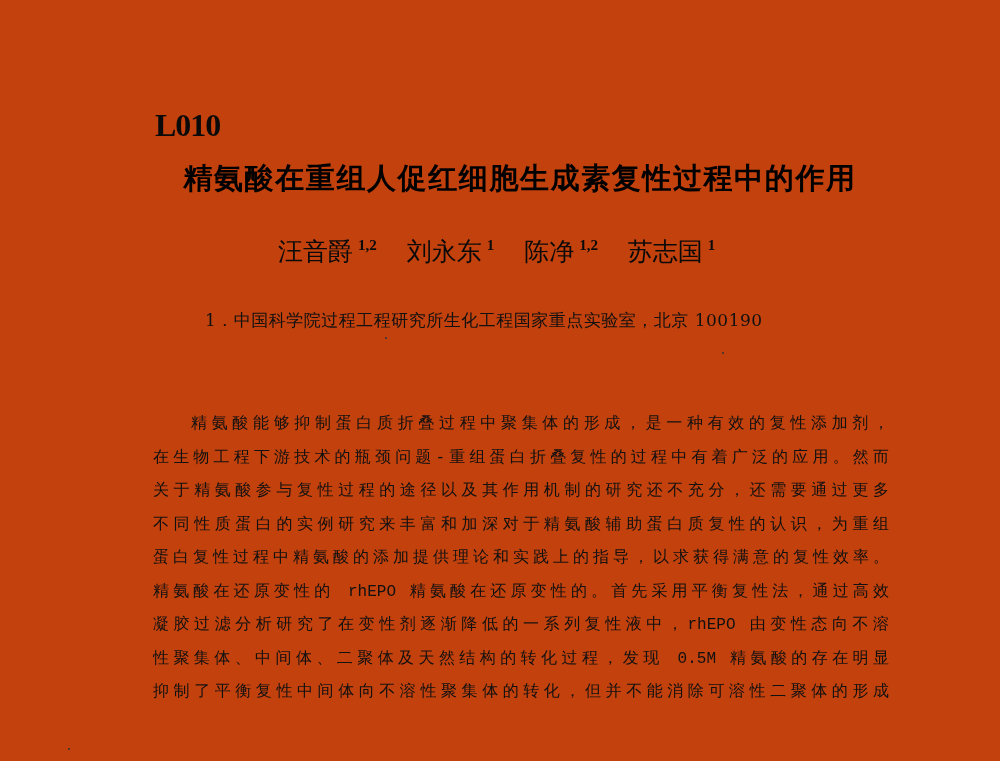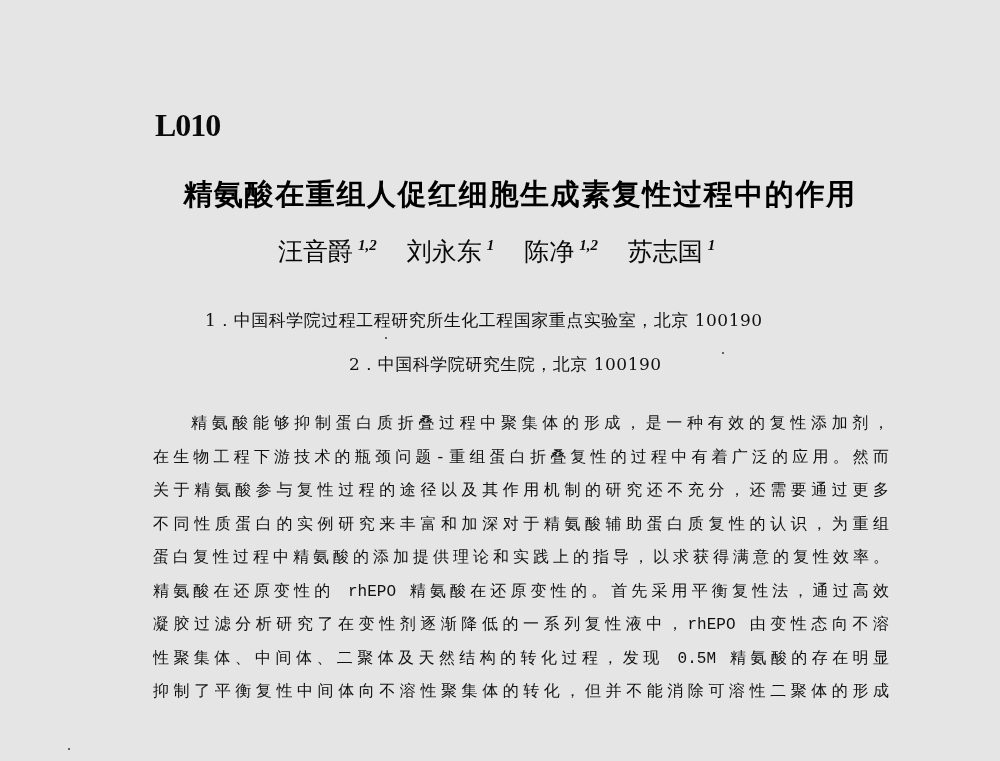--- a/index.html
+++ b/index.html
@@ -12,37 +12,37 @@
     height: 761px;
     position: relative;
     overflow: hidden;
     color: #111111;
     font-family: "DejaVu Serif", "Liberation Serif", serif;
   }
   .page {
     position: absolute;
     left: 0; top: 0;
     width: 1000px; height: 761px;
-    background: #e5e5e5;
+    background: #c2410c;
   }
   .abstract-id {
     position: absolute;
     left: 155px;
     top: 108px;
     font-family: "Liberation Serif", "DejaVu Serif", serif;
     font-weight: bold;
     font-size: 32px;
     letter-spacing: -1px;
     line-height: 34px;
     color: #0a0a0a;
   }
   .title {
     position: absolute;
     left: 170px;
-    top: 176px;
+    top: 160px;
     width: 700px;
     text-align: center;
     font-family: "DejaVu Sans", "Liberation Sans", sans-serif;
     font-weight: bold;
     font-size: 29px;
     line-height: 36px;
     letter-spacing: 1.6px;
     white-space: nowrap;
     color: #000000;
   }
@@ -59,21 +59,20 @@
   .author {
     display: inline-block;
     margin-right: 22px;
   }
   .author sup {
     font-family: "Liberation Serif", serif;
     font-size: 15px;
     font-weight: bold;
     vertical-align: 10px;
     margin-left: 5px;
-    font-style: italic;
   }
   .affil {
     position: absolute;
     font-family: "DejaVu Serif", "Liberation Serif", serif;
     font-size: 17px;
     line-height: 24px;
     white-space: nowrap;
     color: #111111;
     text-align: center;
   }
@@ -116,21 +115,20 @@
   <div class="title">精氨酸在重组人促红细胞生成素复性过程中的作用</div>
 
   <div class="authors">
     <span class="author"><span>汪音爵</span><sup>1,2</sup></span>
     <span class="author"><span>刘永东</span><sup>1</sup></span>
     <span class="author"><span>陈净</span><sup>1,2</sup></span>
     <span class="author"><span>苏志国</span><sup>1</sup></span>
   </div>
 
   <div class="affil affil-1">1．中国科学院过程工程研究所生化工程国家重点实验室，北京 100190</div>
-  <div class="affil affil-2">2．中国科学院研究生院，北京 100190</div>
 
   <span class="stray-dot" style="left:385px; top:337px;"></span>
   <span class="stray-dot" style="left:722px; top:352px;"></span>
   <span class="stray-dot" style="left:68px; top:748px;"></span>
 
   <div class="body-text">
     <div class="body-line indent">精氨酸能够抑制蛋白质折叠过程中聚集体的形成，是一种有效的复性添加剂，</div>
     <div class="body-line">在生物工程下游技术的瓶颈问题-重组蛋白折叠复性的过程中有着广泛的应用。然而</div>
     <div class="body-line">关于精氨酸参与复性过程的途径以及其作用机制的研究还不充分，还需要通过更多</div>
     <div class="body-line">不同性质蛋白的实例研究来丰富和加深对于精氨酸辅助蛋白质复性的认识，为重组</div>

